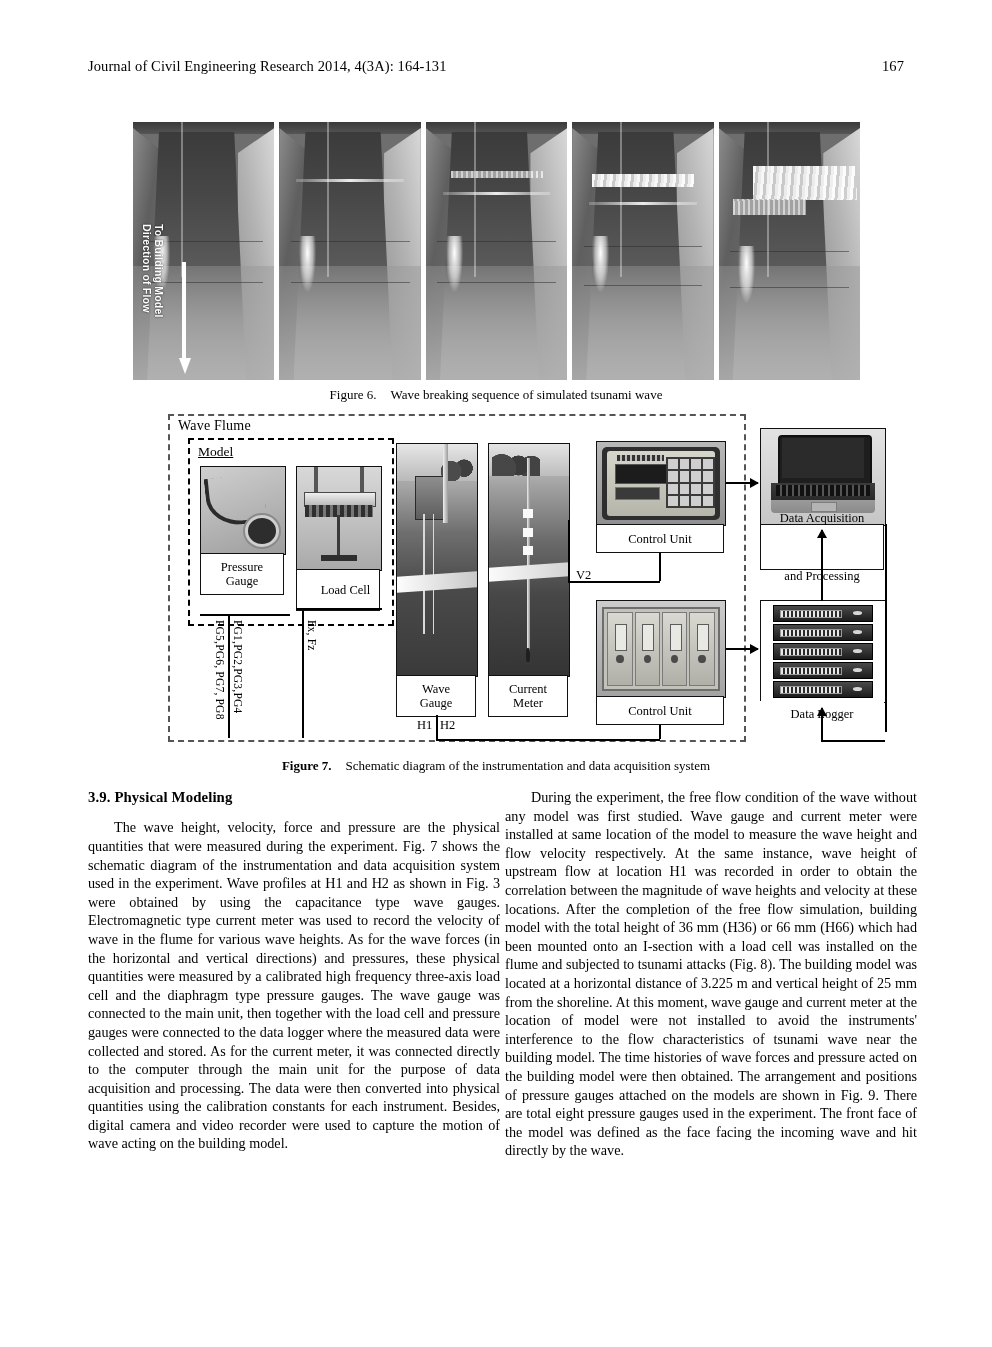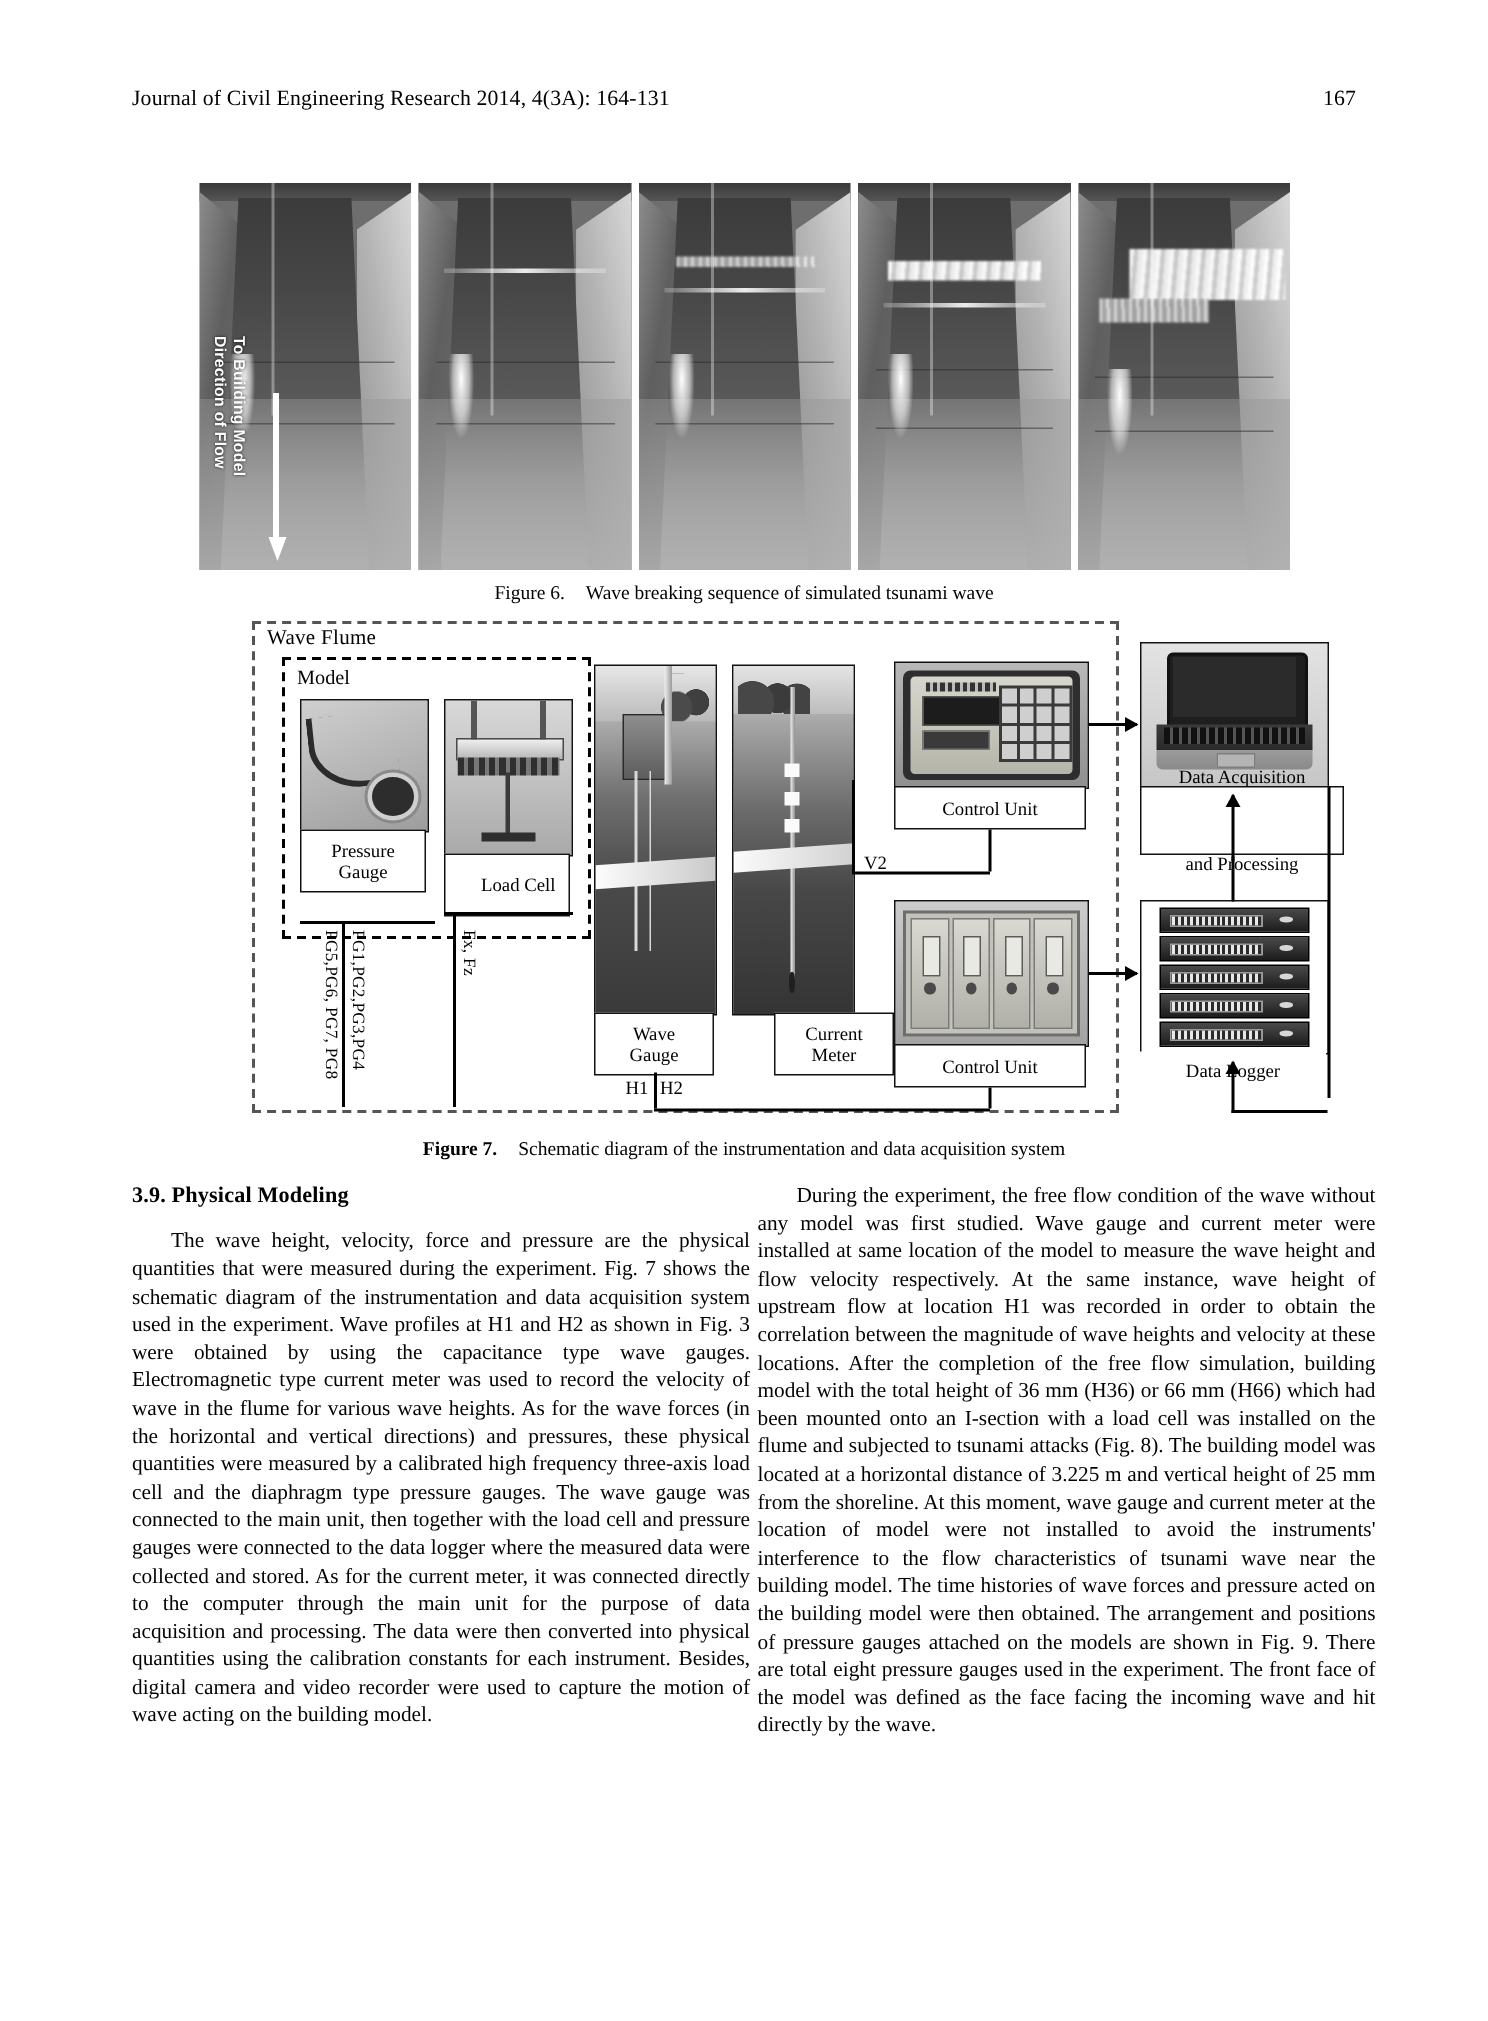--- a/index.html
+++ b/index.html
@@ -342,21 +342,21 @@
   <div class="fig6-cap">
     <b>Figure 6.</b><span class="cap-gap"></span><span>Wave breaking sequence of simulated tsunami wave</span>
   </div>
 
   <div class="fig7">
 
     <div class="flume-box"></div>
     <div class="flume-title">Wave Flume</div>
 
     <div class="model-box"></div>
-    <div class="model-title" style="left:30px;top:36px;">Model</div>
+    <div class="model-title" style="left:30px;top:36px;text-decoration:underline;">Model</div>
 
     <div class="thumb pg-photo" style="left:32px;top:58px;width:84px;height:87px;">
       <div class="cable"></div>
       <div class="disc"></div>
     </div>
     <div class="tlabel" style="left:32px;top:145px;width:84px;height:42px;flex-direction:column;">
       <span>Pressure</span>
       <span>Gauge</span>
     </div>
 
@@ -396,21 +396,21 @@
     <div class="thumb cm-photo" style="left:320px;top:35px;width:80px;height:232px;">
       <div class="sky"></div>
       <div class="trees"></div>
       <div class="pole"></div>
       <div class="collar" style="top:28%"></div>
       <div class="collar" style="top:36%"></div>
       <div class="collar" style="top:44%"></div>
       <div class="tip"></div>
       <div class="band" style="top:52%"></div>
     </div>
-    <div class="tlabel" style="left:320px;top:267px;width:80px;height:42px;flex-direction:column;margin-left:28px;">
+    <div class="tlabel" style="left:320px;top:267px;width:80px;height:42px;flex-direction:column;">
       <span>Current</span>
       <span>Meter</span>
     </div>
 
     <div class="diag-label" style="left:249px;top:310px;">H1</div>
     <div class="diag-label" style="left:272px;top:310px;">H2</div>
     <div class="line-v" style="left:268px;top:307px;height:24px;"></div>
 
     <div class="line-h" style="left:268px;top:331px;width:224px;"></div>
     <div class="arrow-v" style="left:491px;top:288px;height:43px;"></div>
@@ -458,21 +458,21 @@
     <div class="tlabel" style="left:428px;top:288px;width:128px;height:29px;">Control Unit</div>
 
     <div class="thumb lap-photo" style="left:592px;top:20px;width:124px;height:96px;">
       <div class="lid"></div>
       <div class="scr"></div>
       <div class="base"></div>
       <div class="kb"></div>
       <div class="palm"></div>
       <div class="pad"></div>
     </div>
-    <div class="tlabel" style="left:592px;top:116px;width:136px;height:46px;flex-direction:column;gap:44px;">
+    <div class="tlabel" style="left:592px;top:116px;width:124px;height:46px;flex-direction:column;gap:44px;">
       <span>Data Acquisition</span>
       <span>and Processing</span>
     </div>
 
     <div class="thumb dl-photo" style="left:592px;top:192px;width:124px;height:101px;">
       <div class="stack">
         <div class="slab"></div>
         <div class="slab"></div>
         <div class="slab"></div>
         <div class="slab"></div>

